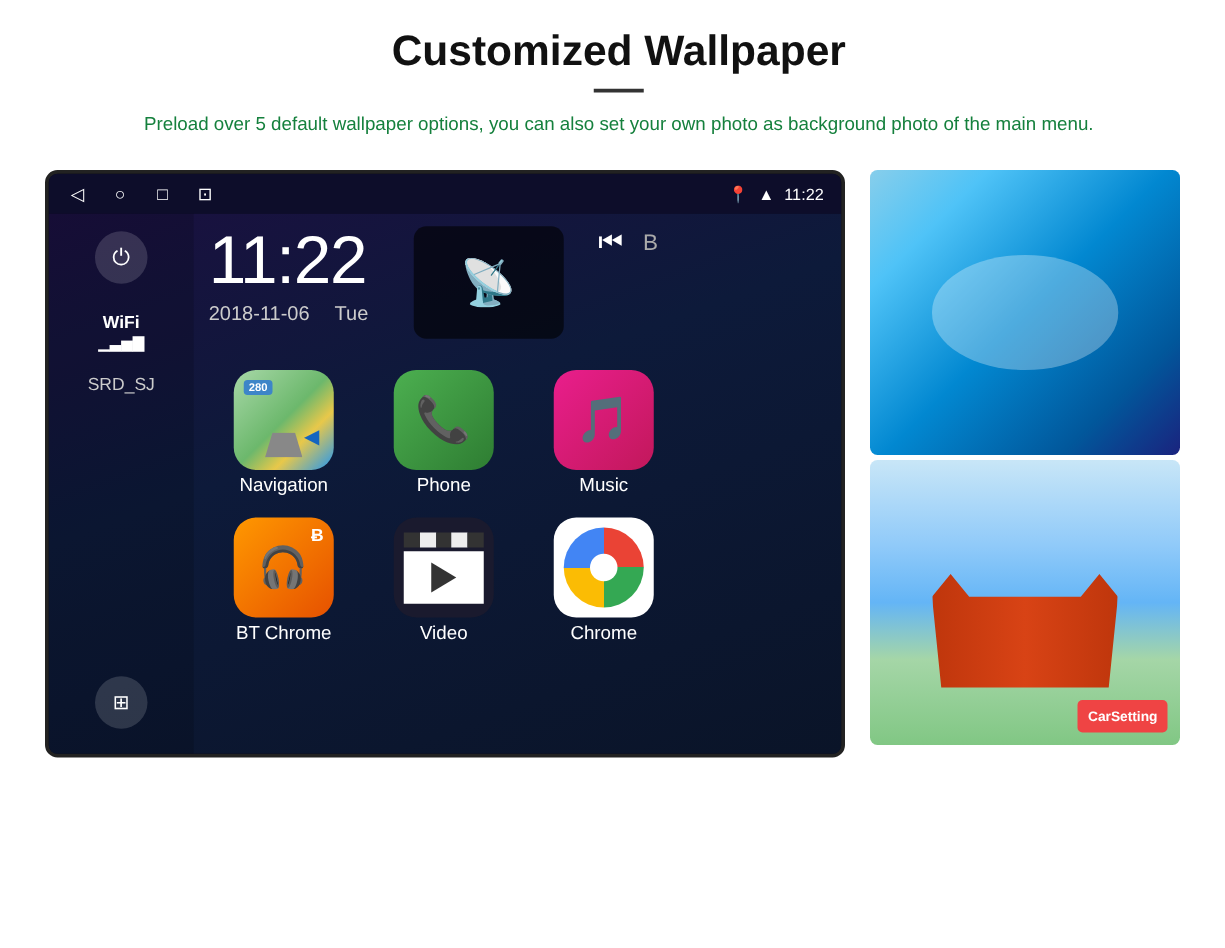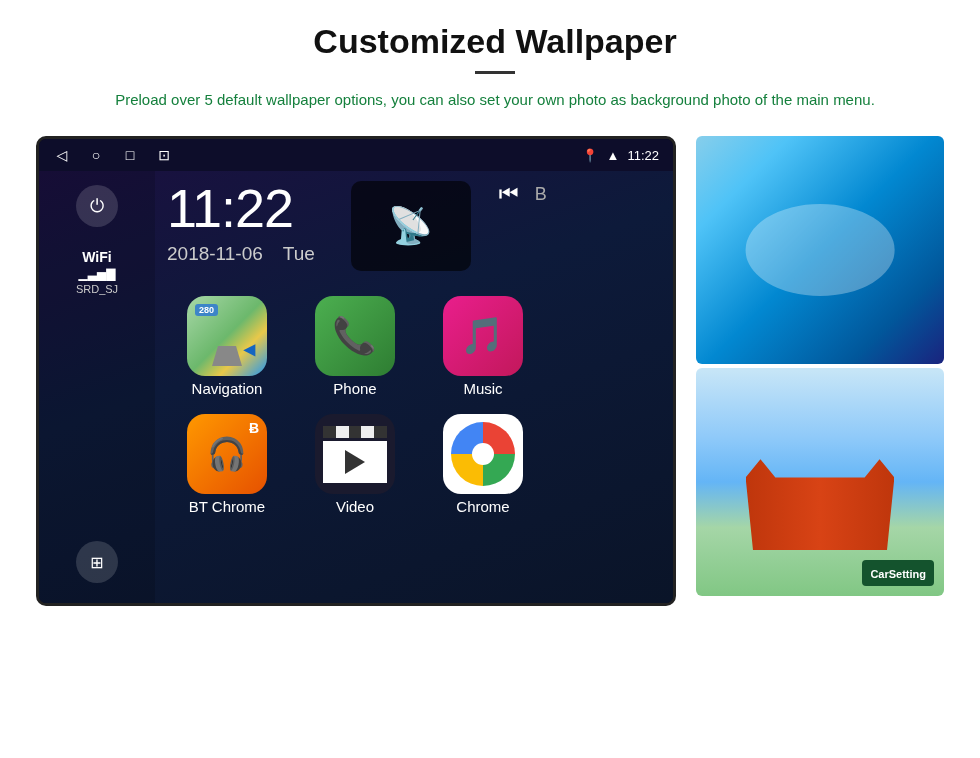--- a/index.html
+++ b/index.html
@@ -124,22 +124,22 @@
     }
     .wifi-label {
       font-size: 14px;
       font-weight: bold;
     }
     .wifi-bars {
       font-size: 12px;
       margin-top: 2px;
     }
     .wifi-network {
-      font-size: 11px;
-      margin-top: 2px;
+      font-size: 14px;
+      margin-top: 18px;
       color: #ccc;
     }
     .apps-grid-btn {
       width: 42px;
       height: 42px;
       border-radius: 50%;
       background: rgba(255,255,255,0.15);
       display: flex;
       align-items: center;
       justify-content: center;
@@ -166,21 +166,21 @@
       color: white;
       font-size: 54px;
       font-weight: 300;
       letter-spacing: -1px;
       line-height: 1;
     }
     .clock-date {
       display: flex;
       gap: 20px;
       color: #ccc;
-      font-size: 19px;
+      font-size: 16px;
       margin-top: 8px;
       align-items: center;
     }
     .media-widget {
       width: 120px;
       height: 90px;
       background: rgba(0,0,0,0.6);
       border-radius: 10px;
       display: flex;
       align-items: center;
@@ -505,20 +505,20 @@
   </div>
 
   <div class="wallpaper-column">
 
     <div class="wallpaper-thumb wallpaper-thumb-1">
       <div class="ice-cave"></div>
     </div>
 
     <div class="wallpaper-thumb wallpaper-thumb-2" style="position:relative;">
       <div class="golden-gate"></div>
-      <div style="position:absolute;bottom:10px;right:10px;background:#14532d;border-radius:4px;padding:4px 8px;">
+      <div style="position:absolute;bottom:10px;right:10px;background:#ef4444;border-radius:4px;padding:4px 8px;">
         <span style="color:white;font-size:11px;font-weight:bold;">CarSetting</span>
       </div>
     </div>
 
   </div>
 
 </div>
 
 </body></html>

